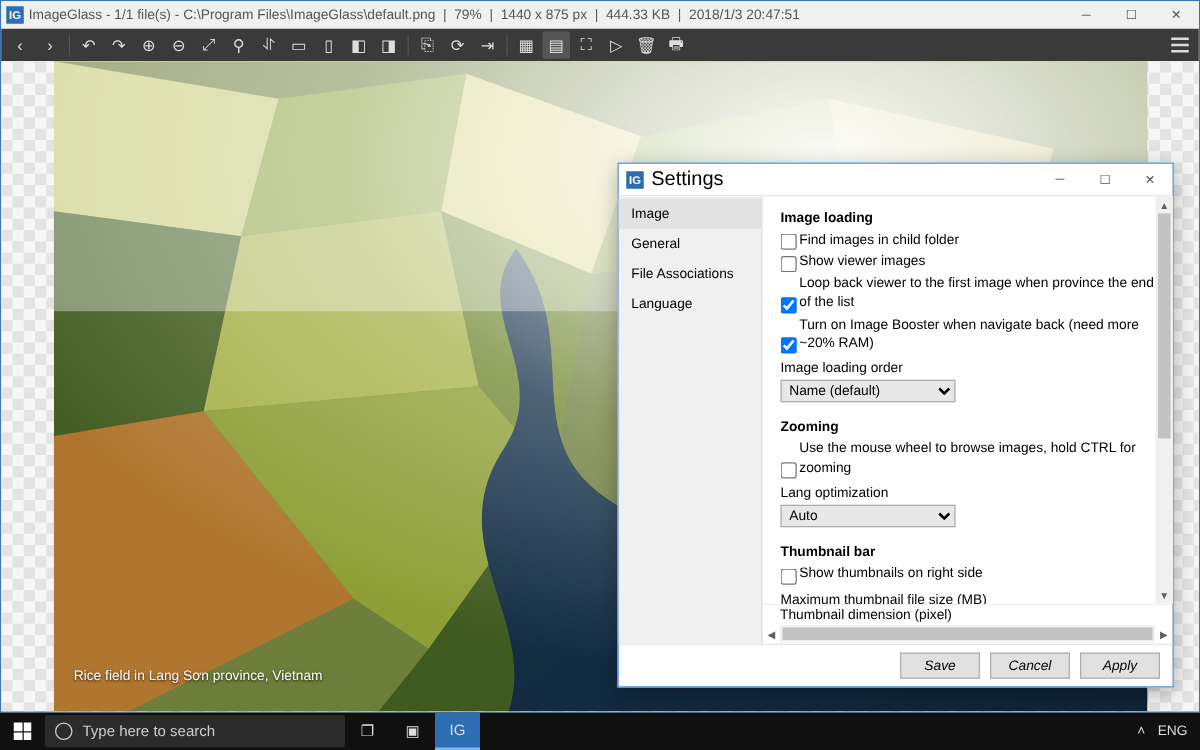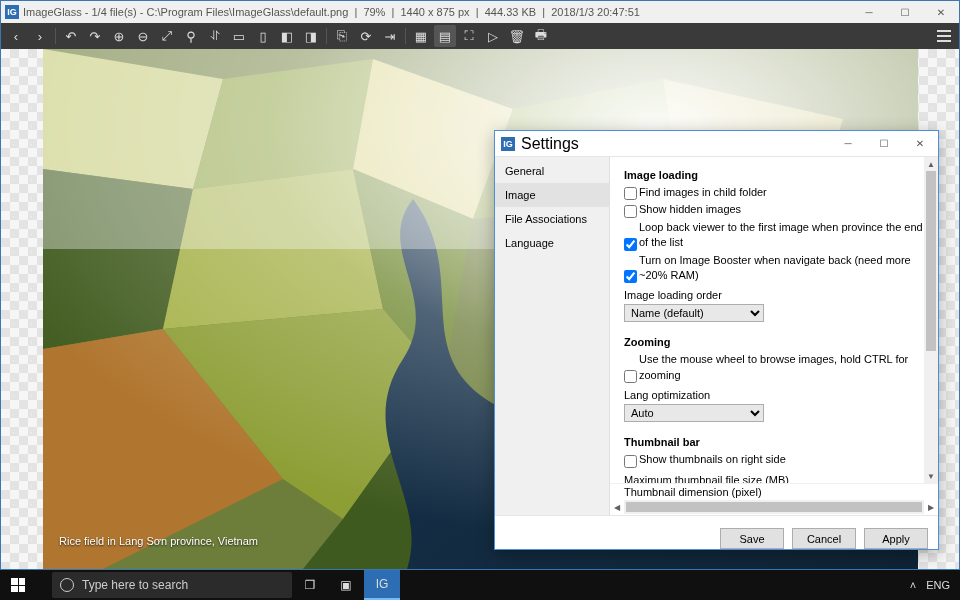--- a/index.html
+++ b/index.html
@@ -59,45 +59,45 @@
   .vscroll-arrow { height: 14px; display:flex; align-items:center; justify-content:center; font-size:8px; color:#606060; }
   .vscroll-thumb { width: 10px; margin: 0 auto; background: #c2c2c2; border-radius: 0; height: 180px; }
   .vscroll-track .tracksp { flex:1; }
 
   .hscroll-row { height: 16px; display:flex; align-items:center; border-top:1px solid #f0f0f0; }
   .hscroll-row .lbl { padding-left:14px; flex:0 0 auto; font-size:11px; color:#000; white-space:nowrap; margin-right:16px;}
   .hscroll-track { flex:1; background:#f0f0f0; height:14px; display:flex; align-items:center; }
   .hscroll-arrow { width:14px; height:14px; display:flex; align-items:center; justify-content:center; font-size:8px; color:#606060;}
   .hscroll-thumb { flex:1; height:10px; background:#c2c2c2; margin:0 2px;}
 
-  .dlg-footer { height: 34px; border-top: 1px solid #e6e6e6; display: flex; align-items: flex-end; justify-content: flex-end; gap: 8px; padding: 0 10px; }
+  .dlg-footer { height: 34px; border-top: 1px solid #e6e6e6; display: flex; align-items: center; justify-content: flex-end; gap: 8px; padding: 0 10px; font-style: italic; }
   .dlg-btn { min-width: 64px; height: 21px; border: 1px solid #adadad; background: #e1e1e1; font-size: 11px; display: flex; align-items: center; justify-content: center; }
 
   
   .taskbar { position: absolute; left: 0; bottom: 0; width: 960px; height: 30px; background: #101010; display: flex; align-items: center; color: #fff; font-size: 12px; }
   .taskbar .start { width: 36px; height: 30px; display: flex; align-items: center; justify-content: center; }
   .win-logo { width: 14px; height: 14px; display: grid; grid-template-columns: 1fr 1fr; grid-template-rows: 1fr 1fr; gap: 1px; }
   .win-logo span { background: #fff; }
-  .searchbox { display: flex; align-items: center; gap: 8px; background: #2b2b2b; height: 26px; border-radius: 2px; padding: 0 8px; width: 240px; color: #ccc; margin-left: 16px; }
+  .searchbox { display: flex; align-items: center; gap: 8px; background: #2b2b2b; height: 26px; border-radius: 2px; padding: 0 8px; width: 240px; color: #ccc; }
   .searchbox .circ { width: 14px; height: 14px; border: 1.5px solid #ccc; border-radius: 50%; }
   .task-icon { width: 36px; height: 30px; display: flex; align-items: center; justify-content: center; color: #ddd; }
   .task-icon.active { background: #2d6db3; border-bottom: 2px solid #7cb8f2; }
   .taskbar .spacer { flex: 1; }
   .tray { display: flex; align-items: center; gap: 10px; padding: 0 10px; font-size: 11px; color: #ddd; }
 </style>
 </head>
 <body>
 
 <div class="app-window">
 
   <div class="app-titlebar">
     <span class="app-icon">IG</span>
     <span class="title-text">ImageGlass</span>
     <span class="title-text">&nbsp;-&nbsp;</span>
-    <span class="title-text">1/4 file(s)</span>
+    <span class="title-text">1/1 file(s)</span>
     <span class="title-text">&nbsp;-&nbsp;</span>
     <span class="title-text">C:\Program Files\ImageGlass\default.png</span>
     <span class="title-text">&nbsp;&nbsp;|&nbsp;&nbsp;</span>
     <span class="title-text">79%</span>
     <span class="title-text">&nbsp;&nbsp;|&nbsp;&nbsp;</span>
     <span class="title-text">1440 x 875 px</span>
     <span class="title-text">&nbsp;&nbsp;|&nbsp;&nbsp;</span>
     <span class="title-text">444.33 KB</span>
     <span class="title-text">&nbsp;&nbsp;|&nbsp;&nbsp;</span>
     <span class="title-text">2018/1/3 20:47:51</span>
@@ -188,38 +188,38 @@
     <span class="dlg-icon">IG</span>
     <span class="dlg-title">Settings</span>
     <span class="spacer"></span>
     <div class="win-btn">─</div>
     <div class="win-btn">☐</div>
     <div class="win-btn close">✕</div>
   </div>
 
   <div class="dlg-body">
     <div class="dlg-sidebar">
+      <div class="side-item active">Image</div>
       <div class="side-item">General</div>
-      <div class="side-item active">Image</div>
       <div class="side-item">File Associations</div>
       <div class="side-item">Language</div>
     </div>
 
     <div class="dlg-content-wrap">
       <div class="dlg-content">
 
         <div class="section">
           <div class="section-title">Image loading</div>
           <label class="chk-row">
             <input type="checkbox" style="">
             <span>Find images in child folder</span>
           </label>
           <label class="chk-row">
             <input type="checkbox" style="">
-            <span>Show hidden images</span>
+            <span>Show viewer images</span>
           </label>
           <label class="chk-row">
             <input type="checkbox" checked="" style="">
             <span>Loop back viewer to the first image when province the end of the list</span>
           </label>
           <label class="chk-row">
             <input type="checkbox" checked="" style="">
             <span>Turn on Image Booster when navigate back (need more ~20% RAM)</span>
           </label>
           <div class="field-row">

